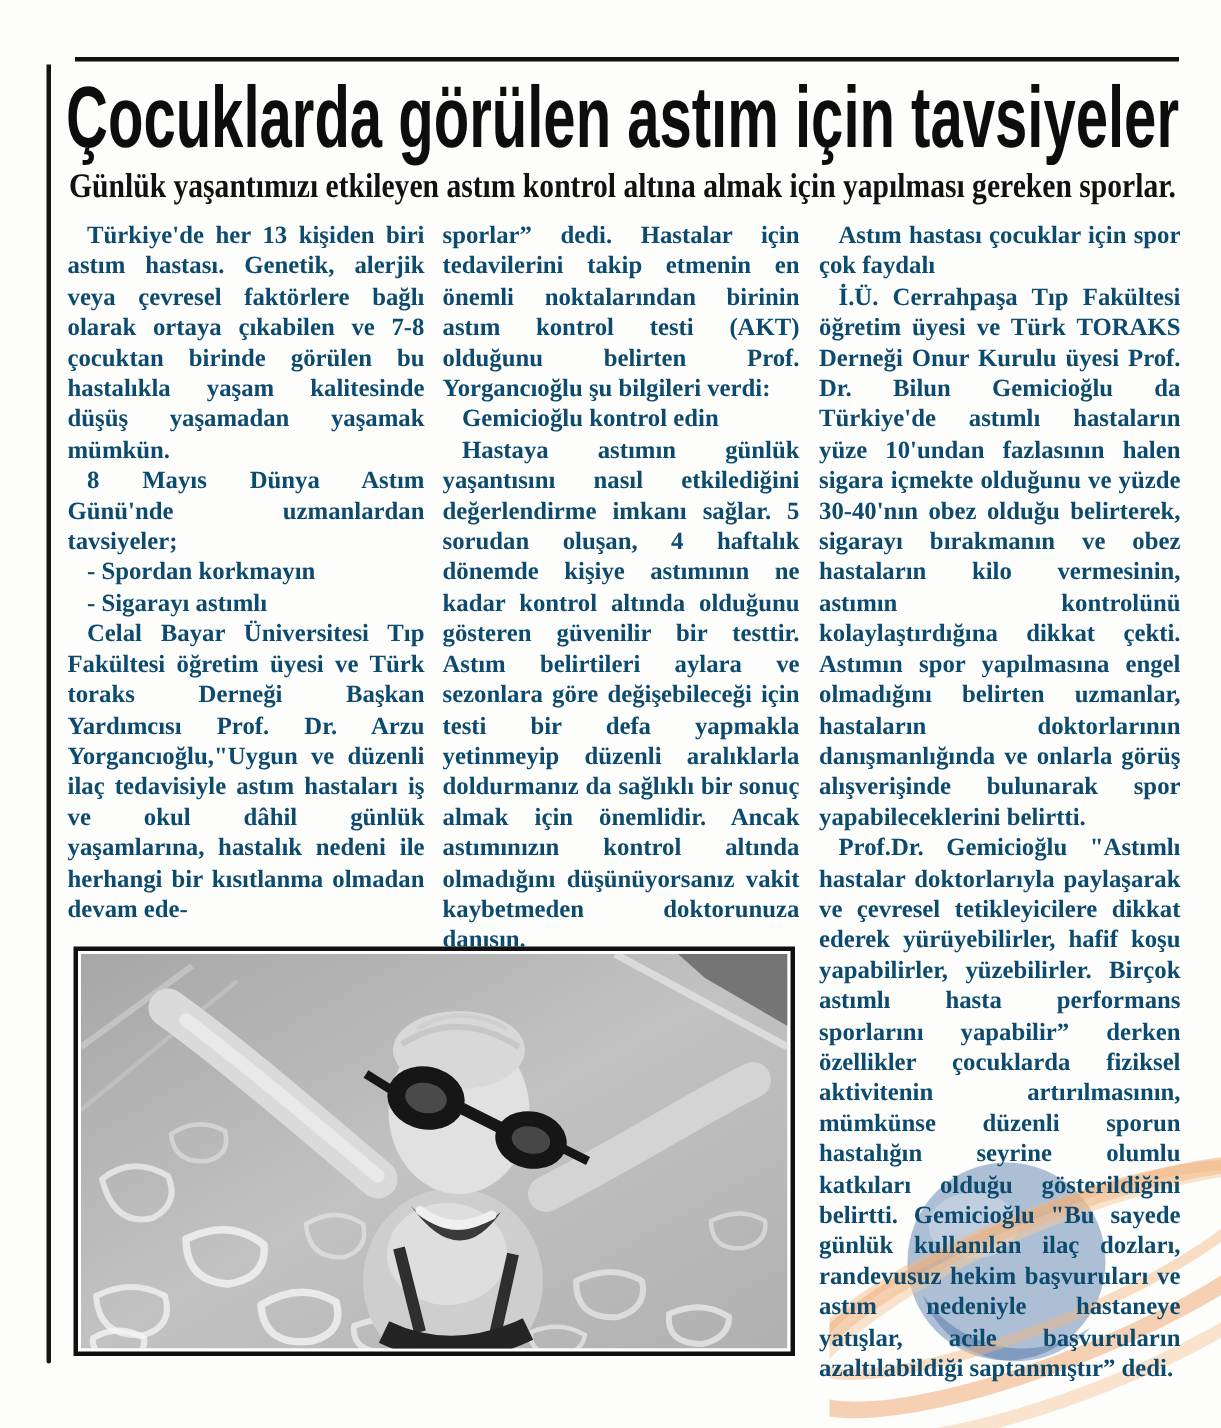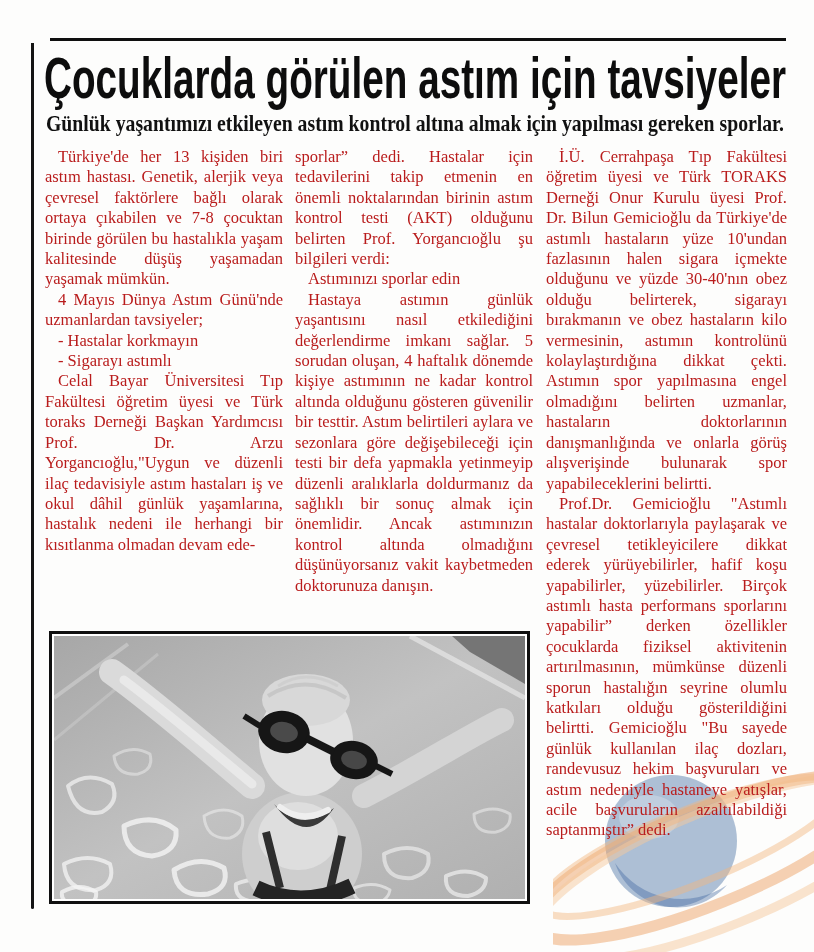--- a/index.html
+++ b/index.html
@@ -21,22 +21,23 @@
   }
   .left-rule{
     position:absolute;left:31px;top:43px;width:3px;height:866px;
     background:#141414;border-radius:0 0 3px 3px;
   }
   .headline-svg{position:absolute;left:44px;top:43px;}
   .subheadline-svg{position:absolute;left:46px;top:108px;}
   .col{
     position:absolute;top:147px;
     font-size:16.5px;line-height:20.4px;
-    text-align:justify;color:#b91c1c;
+    text-align:justify;color:#0c4a6e;
     z-index:2;
+    font-weight:bold;
   }
   .col p{margin:0;padding:0;text-indent:13px;}
   .col p.noindent{text-indent:0;}
   .photo{
     position:absolute;left:49px;top:631px;
     width:471px;height:263px;
     border:3px solid #101010;
     padding:2px;background:#ffffff;
     z-index:2;
   }
@@ -57,33 +58,34 @@
   <svg class="headline-svg" width="745" height="68">
     <text x="0" y="55" font-family="Liberation Sans, sans-serif" font-weight="bold" font-size="58" fill="#0d0d0d" textLength="742" lengthAdjust="spacingAndGlyphs">Çocuklarda görülen astım için tavsiyeler</text>
   </svg>
 
   <svg class="subheadline-svg" width="744" height="32">
     <text x="0" y="23" font-family="Liberation Serif, serif" font-weight="bold" font-size="23" fill="#111111" textLength="738" lengthAdjust="spacingAndGlyphs">Günlük yaşantımızı etkileyen astım kontrol altına almak için yapılması gereken sporlar.</text>
   </svg>
 
   <div class="col" style="left:45px;width:238px;">
     <p>Türkiye'de her 13 kişiden biri astım hastası. Genetik, alerjik veya çevresel faktörlere bağlı olarak ortaya çıkabilen ve 7-8 çocuktan birinde görülen bu hastalıkla yaşam kalitesinde düşüş yaşamadan yaşamak mümkün.</p>
-    <p>4 Mayıs Dünya Astım Günü'nde uzmanlardan tavsiyeler;</p>
-    <p>- Hastalar korkmayın</p>
+    <p>8 Mayıs Dünya Astım Günü'nde uzmanlardan tavsiyeler;</p>
+    <p>- Spordan korkmayın</p>
     <p>- Sigarayı astımlı</p>
     <p>Celal Bayar Üniversitesi Tıp Fakültesi öğretim üyesi ve Türk toraks Derneği Başkan Yardımcısı Prof. Dr. Arzu Yorgancıoğlu,"Uygun ve düzenli ilaç tedavisiyle astım hastaları iş ve okul dâhil günlük yaşamlarına, hastalık nedeni ile herhangi bir kısıtlanma olmadan devam ede-</p>
   </div>
 
   <div class="col" style="left:295px;width:238px;">
     <p class="noindent">sporlar” dedi. Hastalar için tedavilerini takip etmenin en önemli noktalarından birinin astım kontrol testi (AKT) olduğunu belirten Prof. Yorgancıoğlu şu bilgileri verdi:</p>
-    <p>Astımınızı sporlar edin</p>
+    <p>Gemicioğlu kontrol edin</p>
     <p>Hastaya astımın günlük yaşantısını nasıl etkilediğini değerlendirme imkanı sağlar. 5 sorudan oluşan, 4 haftalık dönemde kişiye astımının ne kadar kontrol altında olduğunu gösteren güvenilir bir testtir. Astım belirtileri aylara ve sezonlara göre değişebileceği için testi bir defa yapmakla yetinmeyip düzenli aralıklarla doldurmanız da sağlıklı bir sonuç almak için önemlidir. Ancak astımınızın kontrol altında olmadığını düşünüyorsanız vakit kaybetmeden doktorunuza danışın.</p>
   </div>
 
   <div class="col" style="left:546px;width:241px;">
+    <p>Astım hastası çocuklar için spor çok faydalı</p>
     <p>İ.Ü. Cerrahpaşa Tıp Fakültesi öğretim üyesi ve Türk TORAKS Derneği Onur Kurulu üyesi Prof. Dr. Bilun Gemicioğlu da Türkiye'de astımlı hastaların yüze 10'undan fazlasının halen sigara içmekte olduğunu ve yüzde 30-40'nın obez olduğu belirterek, sigarayı bırakmanın ve obez hastaların kilo vermesinin, astımın kontrolünü kolaylaştırdığına dikkat çekti. Astımın spor yapılmasına engel olmadığını belirten uzmanlar, hastaların doktorlarının danışmanlığında ve onlarla görüş alışverişinde bulunarak spor yapabileceklerini belirtti.</p>
     <p>Prof.Dr. Gemicioğlu "Astımlı hastalar doktorlarıyla paylaşarak ve çevresel tetikleyicilere dikkat ederek yürüyebilirler, hafif koşu yapabilirler, yüzebilirler. Birçok astımlı hasta performans sporlarını yapabilir” derken özellikler çocuklarda fiziksel aktivitenin artırılmasının, mümkünse düzenli sporun hastalığın seyrine olumlu katkıları olduğu gösterildiğini belirtti. Gemicioğlu "Bu sayede günlük kullanılan ilaç dozları, randevusuz hekim başvuruları ve astım nedeniyle hastaneye yatışlar, acile başvuruların azaltılabildiği saptanmıştır” dedi.</p>
   </div>
 
   <div class="photo">
     <svg width="471" height="263" viewBox="0 0 471 263">
       <defs>
         <linearGradient id="gw" x1="0" y1="0" x2="1" y2="1">
           <stop offset="0" stop-color="#a7a7a7"></stop>
           <stop offset="0.5" stop-color="#c2c2c2"></stop>

